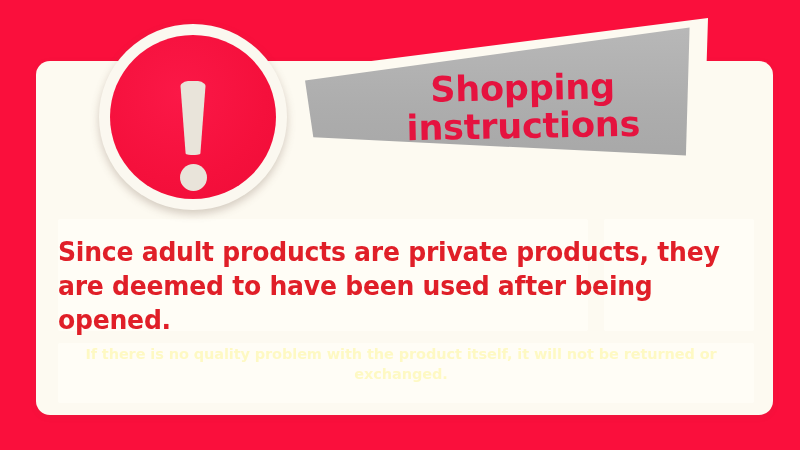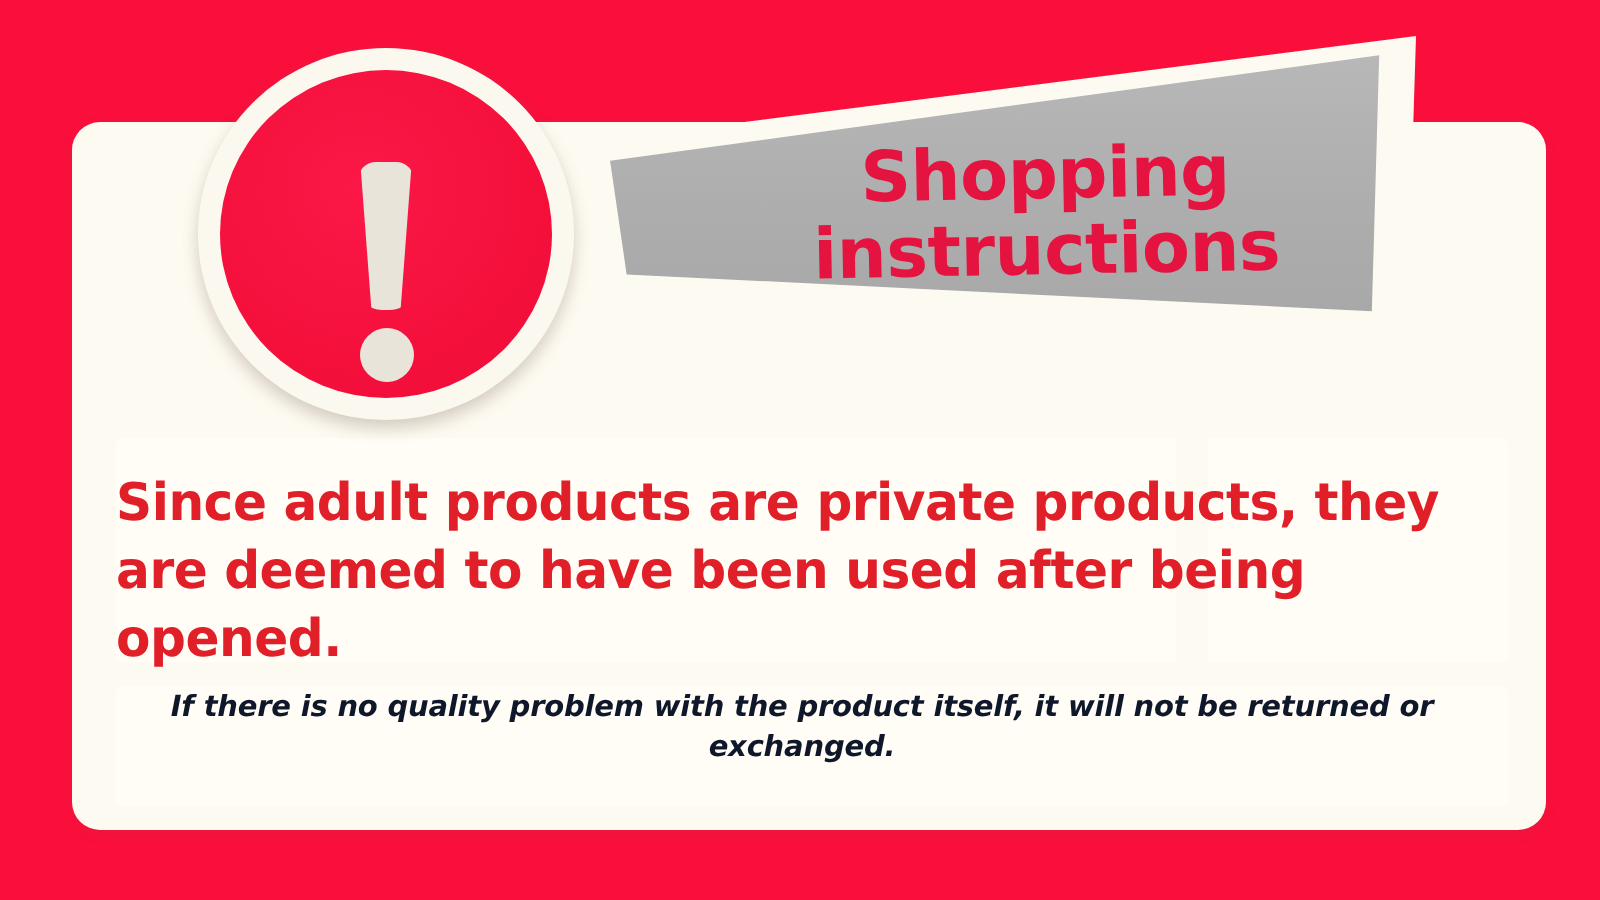--- a/index.html
+++ b/index.html
@@ -134,26 +134,25 @@
     letter-spacing: -0.25px;
     transform: scaleX(0.965);
     transform-origin: left top;
   }
   #sub-text {
     position: absolute;
     left: 62px;
     top: 345px;
     width: 678px;
     text-align: center;
-    color: #0f172a;
+    color: #fef9c3;
     font-size: 14.5px;
     font-weight: bold;
     line-height: 1.35;
     letter-spacing: -0.1px;
-    font-style: italic;
   }
 </style>
 </head>
 <body>
 
 <div id="stage">
 
   <div id="card">
     <div class="ghost-panel" id="ghost-a"></div>
     <div class="ghost-panel" id="ghost-b"></div>

